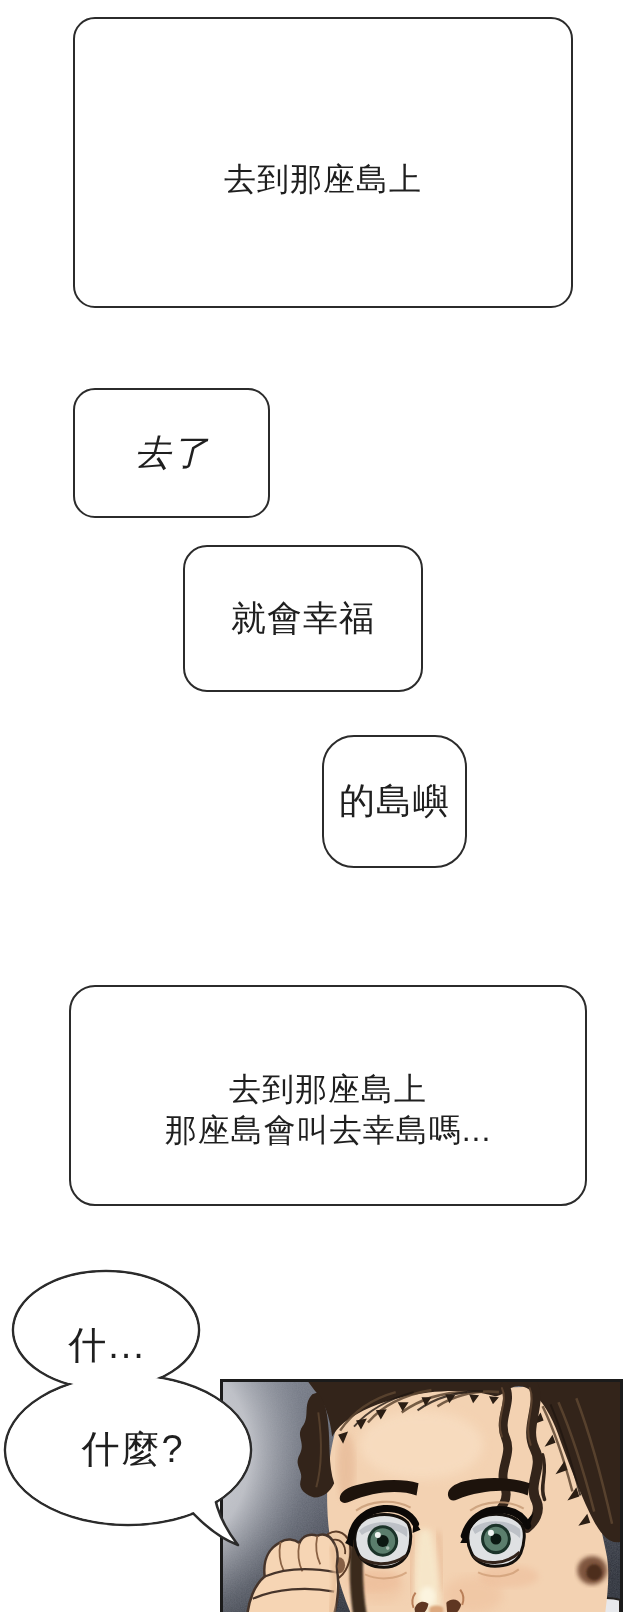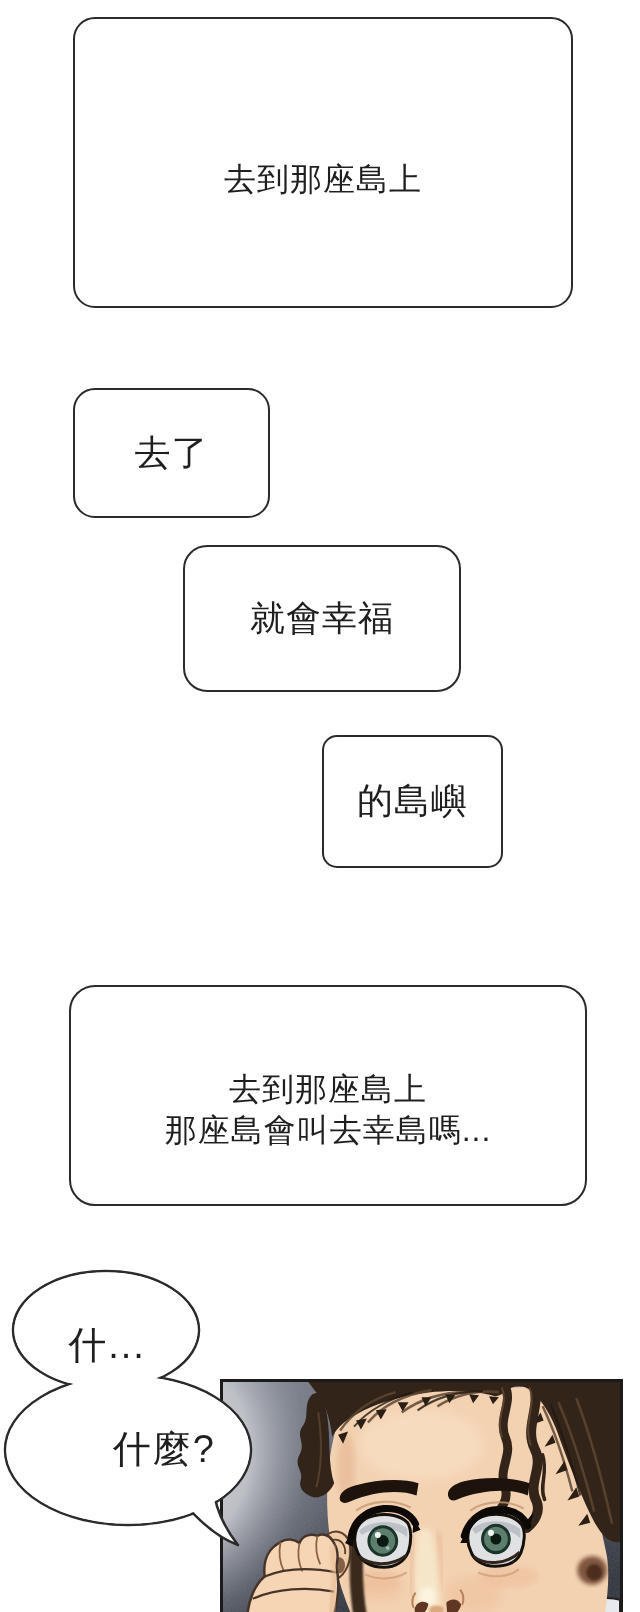--- a/index.html
+++ b/index.html
@@ -18,23 +18,23 @@
     border: 2.5px solid #2b2b2b;
     display: flex;
     flex-direction: column;
     align-items: center;
     justify-content: center;
     text-align: center;
     letter-spacing: 1px;
   }
   .bubble span { display: block; white-space: nowrap; }
   .b1 { left: 73px;  top: 17px;  width: 500px; height: 291px; border-radius: 22px; font-size: 32px; line-height: 41px; padding-top: 34px; }
-  .b2 { left: 73px;  top: 388px; width: 197px; height: 130px; border-radius: 22px; font-size: 36px; }
-  .b3 { left: 183px; top: 545px; width: 278px; height: 147px; border-radius: 24px; font-size: 35px; }
-  .b4 { left: 322px; top: 735px; width: 181px; height: 133px; border-radius: 15px; font-size: 36px; }
+  .b2 { left: 73px;  top: 388px; width: 197px; height: 130px; border-radius: 22px; font-size: 36px; font-style: italic; }
+  .b3 { left: 183px; top: 545px; width: 240px; height: 147px; border-radius: 24px; font-size: 35px; }
+  .b4 { left: 322px; top: 735px; width: 145px; height: 133px; border-radius: 32px; font-size: 36px; }
   .b5 { left: 69px;  top: 985px; width: 518px; height: 221px; border-radius: 26px; font-size: 32px; line-height: 41px; padding-top: 29px; }
 
   .panel {
     position: absolute;
     left: 220px; top: 1379px;
     width: 403px; height: 245px;
     box-sizing: border-box;
     border: 3px solid #1b1b1b;
     background: #30343e;
     z-index: 1;
@@ -50,21 +50,21 @@
   }
   .blob-text {
     position: absolute;
     z-index: 4;
     font-size: 38px;
     letter-spacing: 2px;
     text-align: center;
     white-space: nowrap;
   }
   .bt1 { left: 40px; top: 1320px; width: 134px; }
-  .bt2 { left: 50px; top: 1424px; width: 166px; text-align: right; }
+  .bt2 { left: 50px; top: 1424px; width: 166px; }
 </style>
 </head>
 <body>
 
 <div class="bubble b1">
   <span>去到那座島上</span>
 </div>
 
 <div class="bubble b2">
   <span>去了</span>

